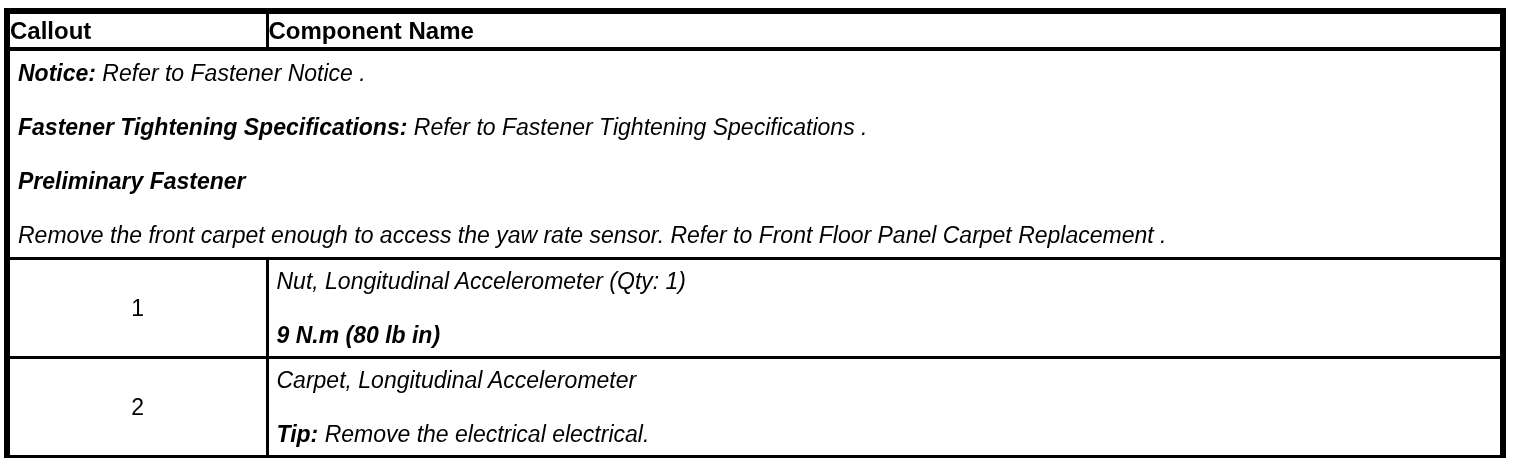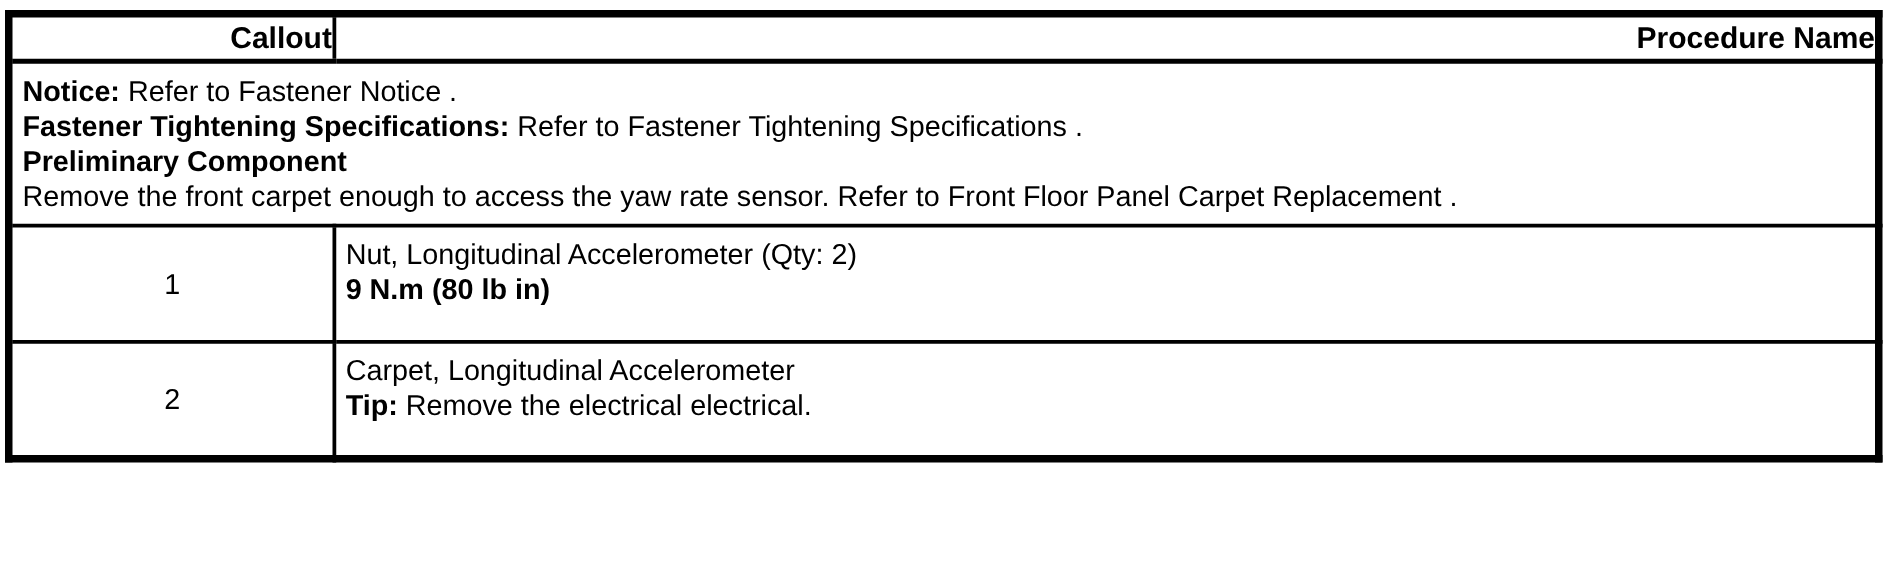--- a/index.html
+++ b/index.html
@@ -21,40 +21,41 @@
     border-collapse: collapse;
     border: 6px solid #000000;
     table-layout: fixed;
   }
   col.col-callout { width: 260px; }
   th {
     border: 3px solid #000000;
     border-bottom: 4px solid #000000;
     font-weight: bold;
     font-size: 24px;
-    text-align: right;
+    text-align: left;
     vertical-align: middle;
     height: 33px;
     padding: 0;
     line-height: 33px;
   }
   td {
     border: 3px solid #000000;
     vertical-align: top;
     padding: 0;
   }
   td.notice-cell {
     padding: 8px 8px 8px 8px;
   }
   .para {
     margin: 0;
     line-height: 28px;
     white-space: nowrap;
+    font-style: italic;
   }
-  .para + .para { }
+  .para + .para { margin-top: 26px; }
   .bold { font-weight: bold; }
   td.callout-cell {
     text-align: center;
     vertical-align: middle;
     line-height: 28px;
   }
   td.component-cell {
     padding: 7px 8px;
   }
   td.component-cell .para + .para { }
@@ -64,36 +65,36 @@
 <body>
 
 <table class="doc-table">
   <colgroup>
     <col class="col-callout">
     <col class="col-component">
   </colgroup>
   <thead>
     <tr>
       <th>Callout</th>
-      <th>Procedure Name</th>
+      <th>Component Name</th>
     </tr>
   </thead>
   <tbody>
     <tr>
       <td class="notice-cell" colspan="2">
         <p class="para"><span class="bold">Notice:</span> <span>Refer to Fastener Notice .</span></p>
         <p class="para"><span class="bold">Fastener Tightening Specifications:</span> <span>Refer to Fastener Tightening Specifications .</span></p>
-        <p class="para bold">Preliminary Component</p>
+        <p class="para bold">Preliminary Fastener</p>
         <p class="para">Remove the front carpet enough to access the yaw rate sensor. Refer to Front Floor Panel Carpet Replacement .</p>
       </td>
     </tr>
     <tr class="component-row">
       <td class="callout-cell">1</td>
       <td class="component-cell">
-        <p class="para">Nut, Longitudinal Accelerometer (Qty: 2)</p>
+        <p class="para">Nut, Longitudinal Accelerometer (Qty: 1)</p>
         <p class="para bold">9 N.m (80 lb in)</p>
       </td>
     </tr>
     <tr class="component-row">
       <td class="callout-cell">2</td>
       <td class="component-cell">
         <p class="para">Carpet, Longitudinal Accelerometer</p>
         <p class="para"><span class="bold">Tip:</span> <span>Remove the electrical electrical.</span></p>
       </td>
     </tr>

